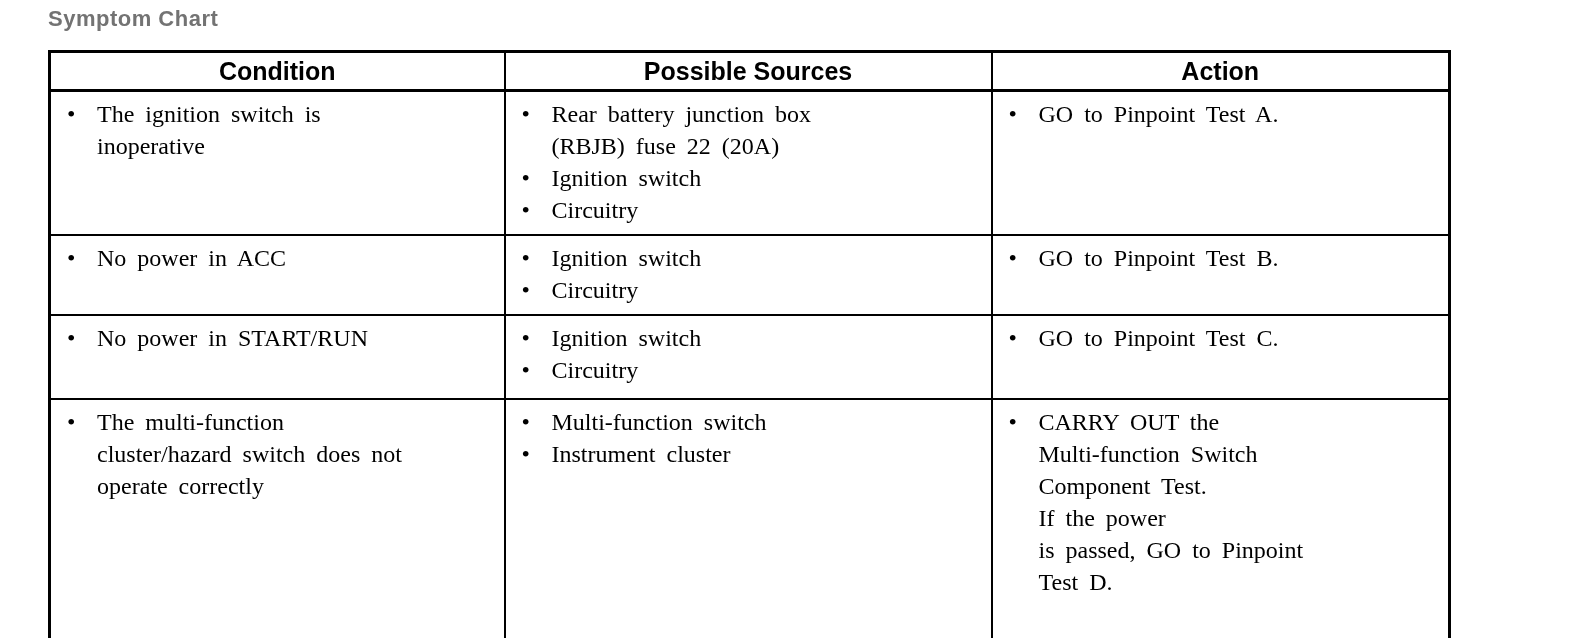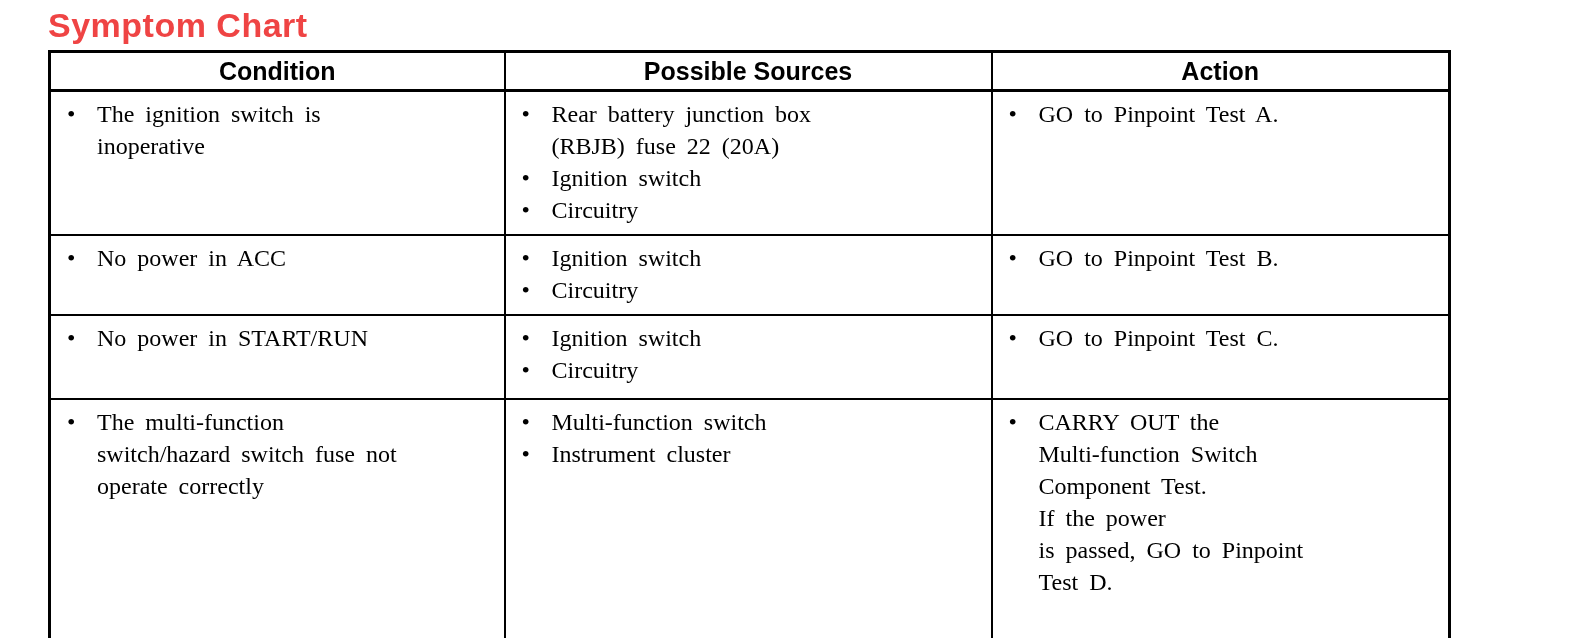--- a/index.html
+++ b/index.html
@@ -15,23 +15,23 @@
     font-family: "Liberation Serif", serif;
     color: #000000;
     overflow: hidden;
   }
   .doc-title {
     position: absolute;
     left: 48px;
     top: 6px;
     font-family: "Liberation Sans", sans-serif;
     font-weight: bold;
-    font-size: 34px;
+    font-size: 22px;
     letter-spacing: 0.5px;
-    color: #ef4444;
+    color: #737373;
   }
   table.symptom-table {
     position: absolute;
     left: 48px;
     top: 50px;
     width: 1400px;
     border-collapse: collapse;
     table-layout: fixed;
     background: #ffffff;
   }
@@ -183,21 +183,21 @@
                 <div class="bullet-line">GO to Pinpoint Test C.</div>
               </li>
             </ul>
           </td>
         </tr>
         <tr>
           <td>
             <ul class="bullet-list">
               <li class="bullet-item">
                 <div class="bullet-line">The multi-function</div>
-                <div class="bullet-line">switch/hazard switch fuse not</div>
+                <div class="bullet-line">cluster/hazard switch does not</div>
                 <div class="bullet-line">operate correctly</div>
               </li>
             </ul>
           </td>
           <td>
             <ul class="bullet-list">
               <li class="bullet-item">
                 <div class="bullet-line">Multi-function switch</div>
               </li>
               <li class="bullet-item">

